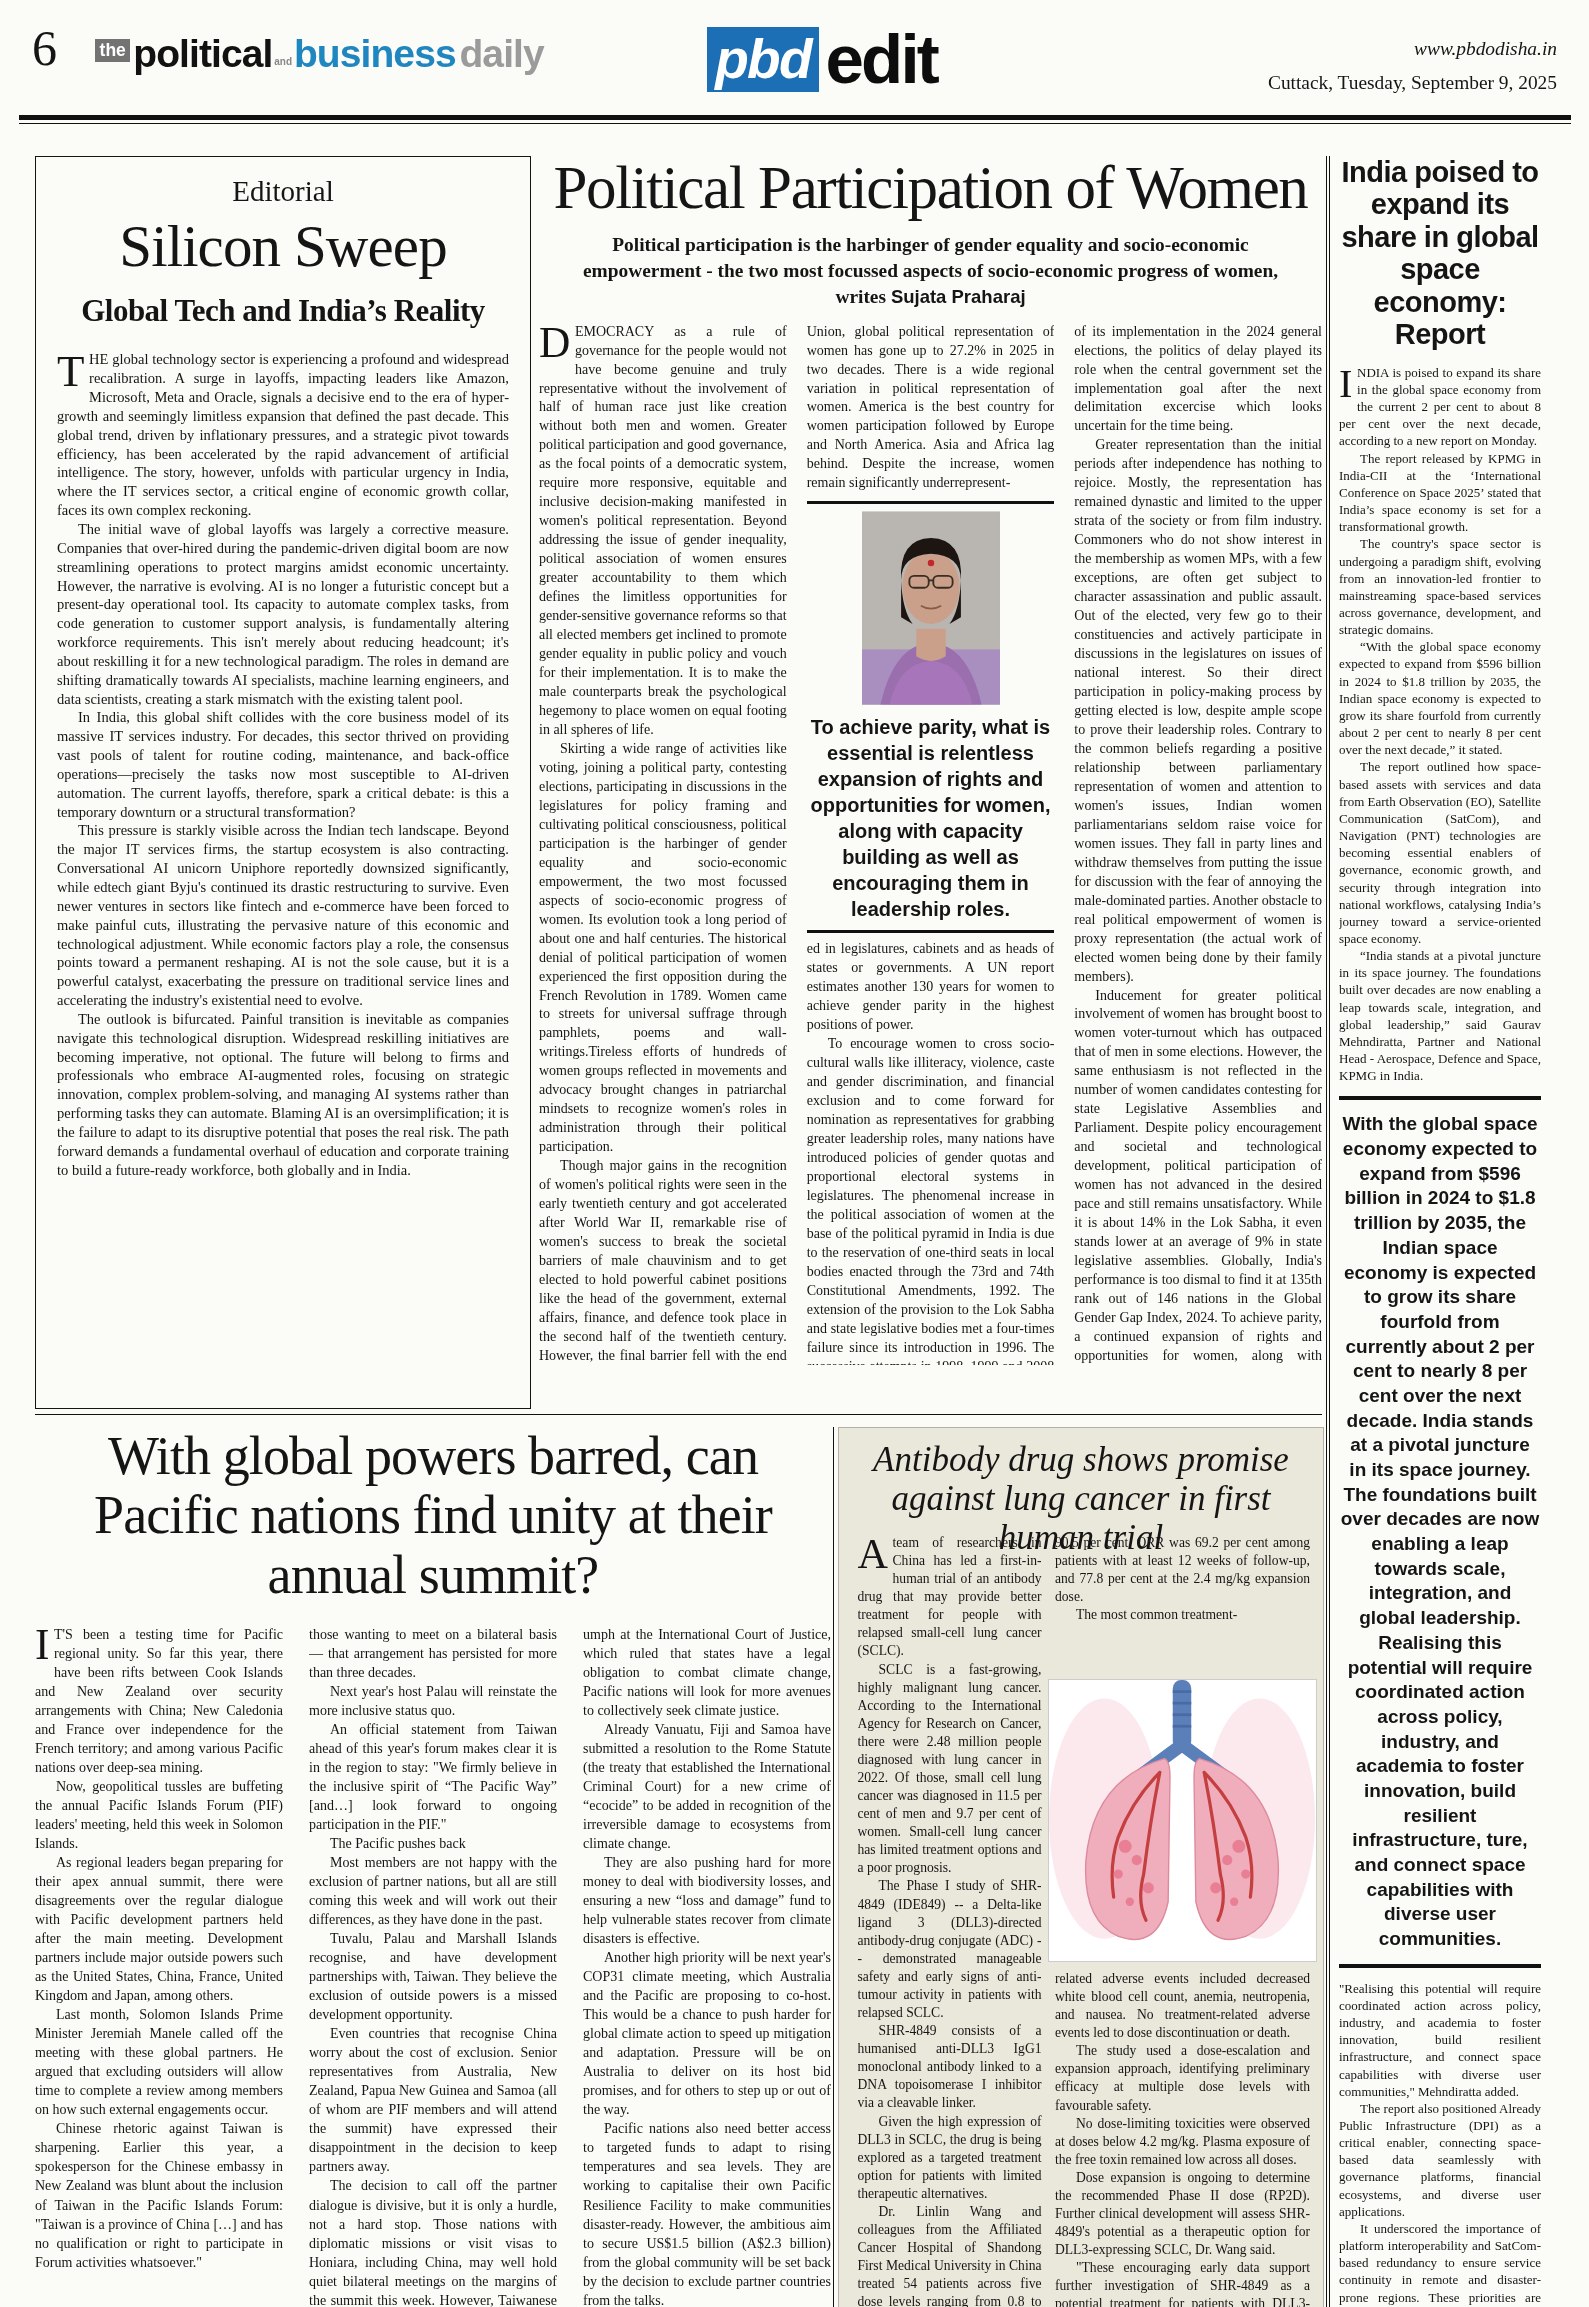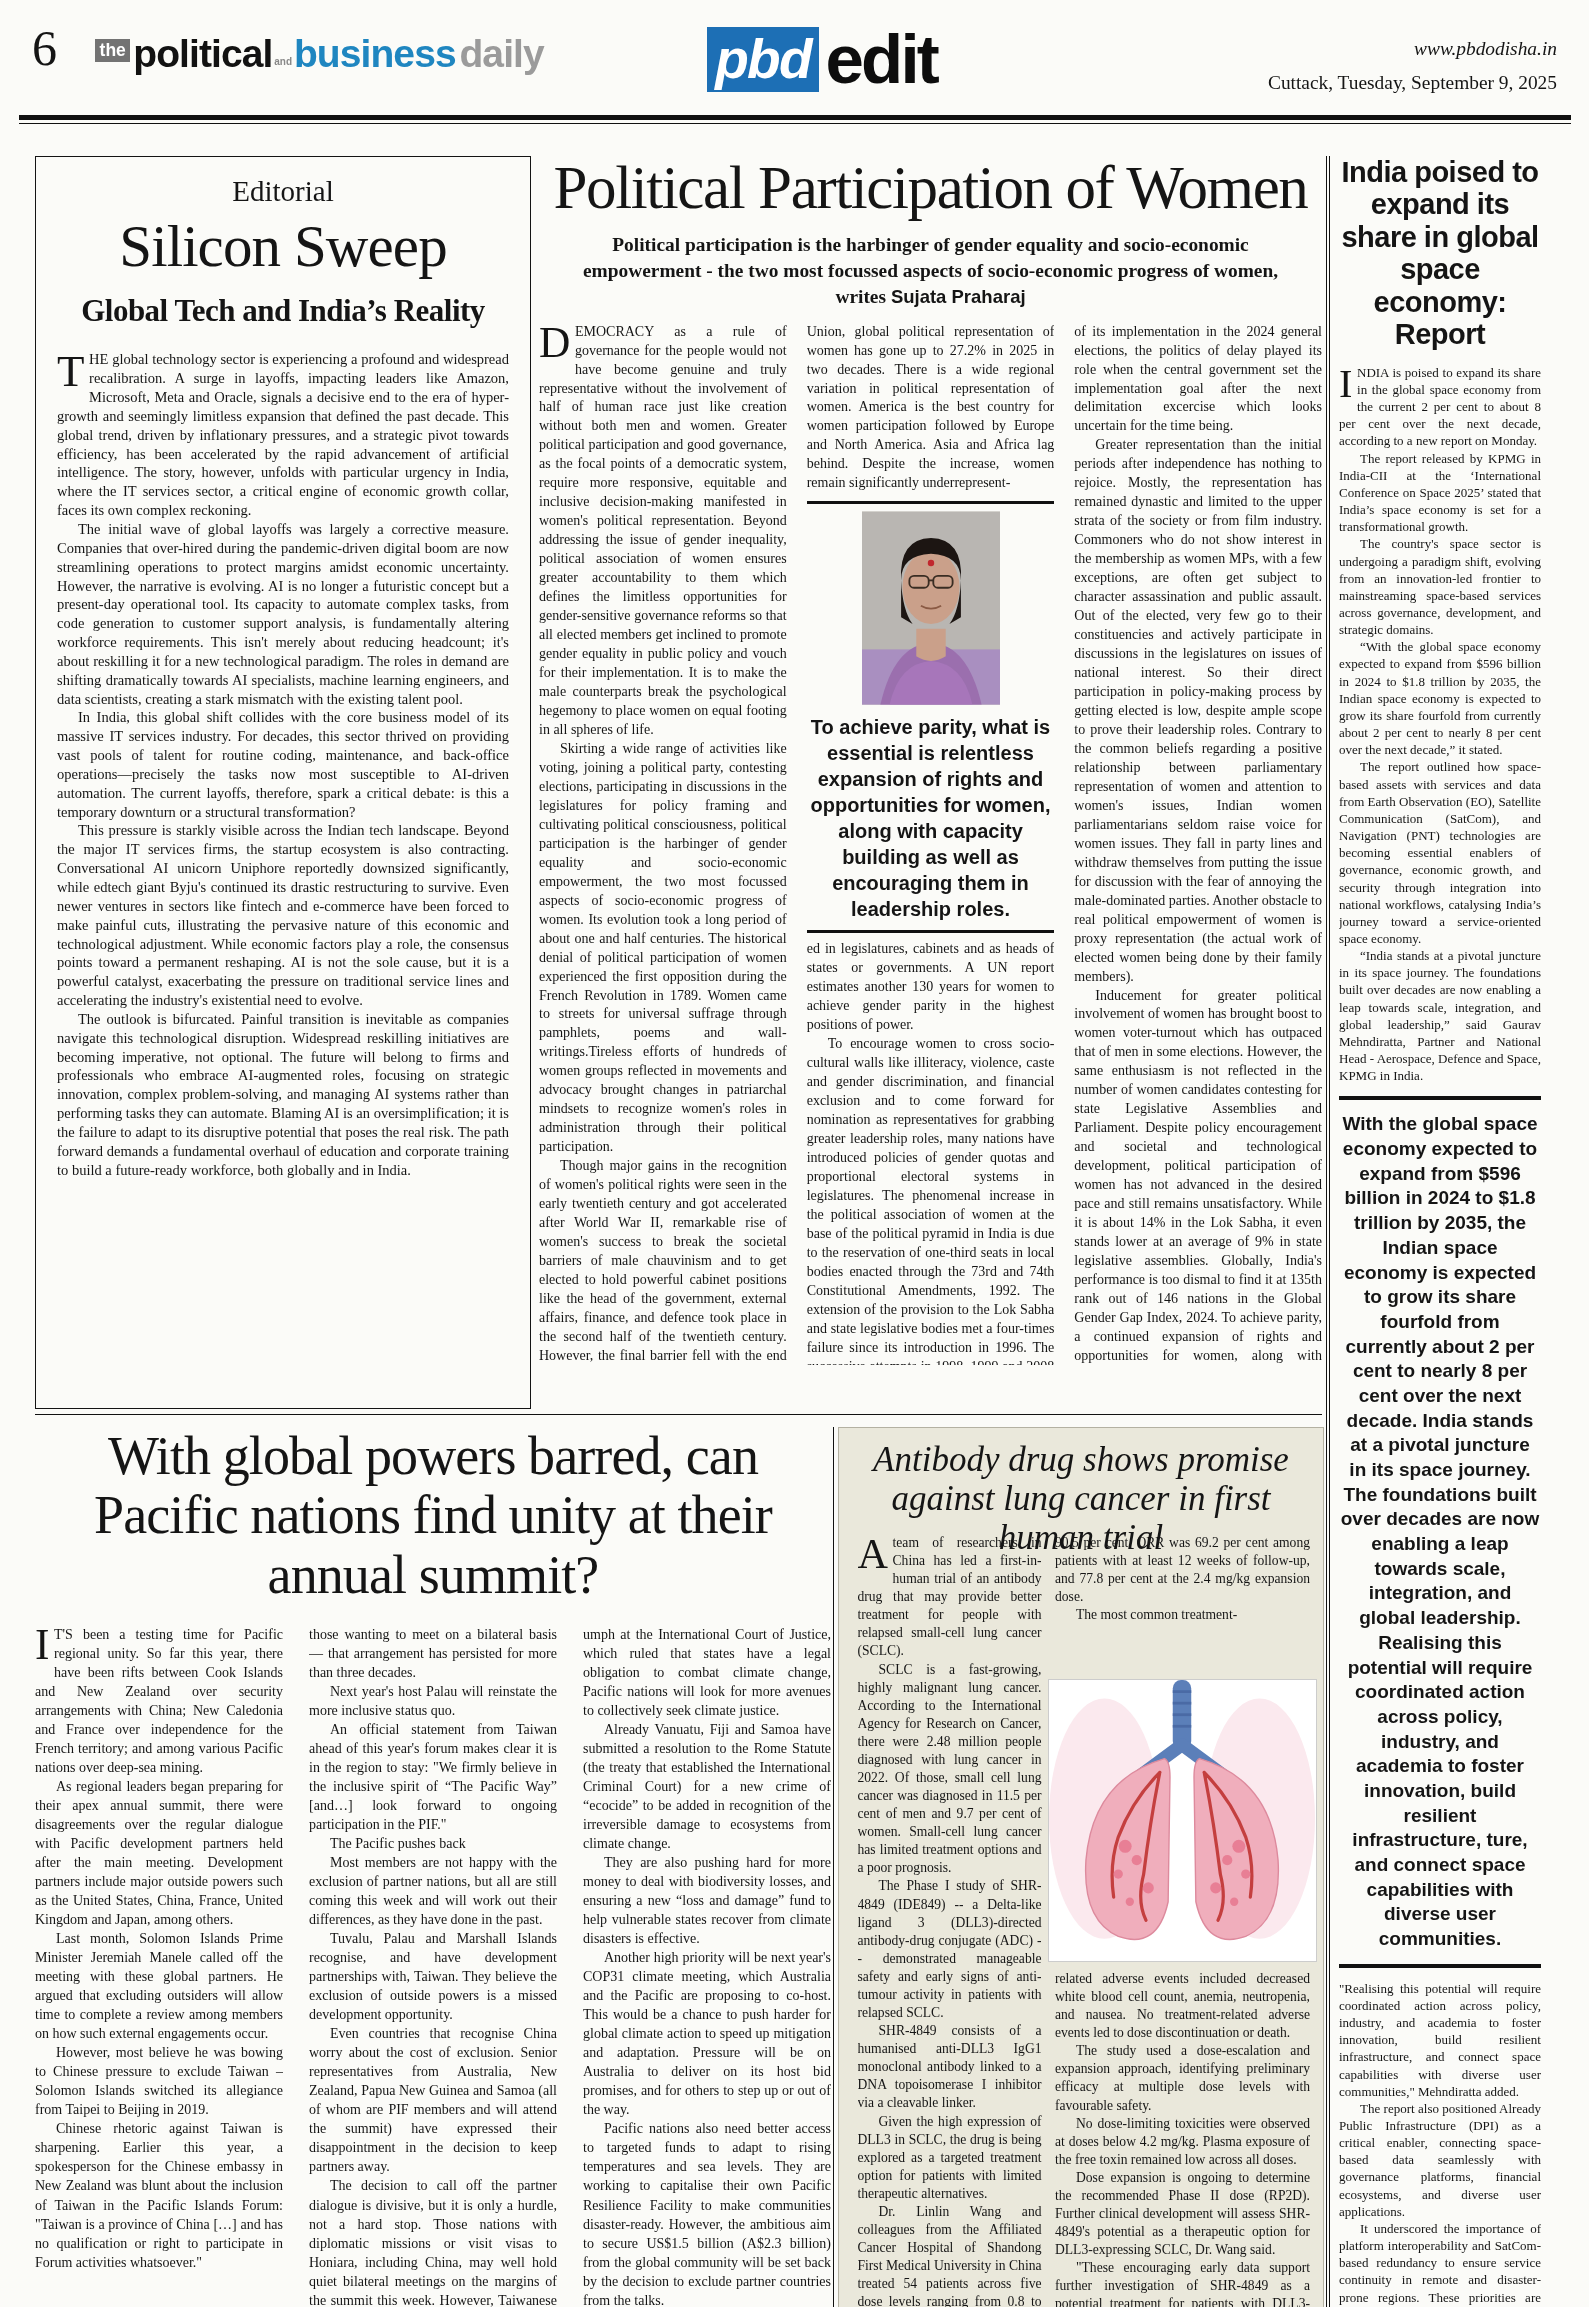--- a/index.html
+++ b/index.html
@@ -190,23 +190,23 @@
       </div>
   </div>
 
   <div class="hthin" style="left:35px;top:1414px;width:1287px;"></div>
 
   <div class="pacific">
     <h1 class="p-headline">With global powers barred, can Pacific nations find unity at their annual summit?</h1>
     <div class="p-cols">
       <div class="p-col jus dropcap paras-first-noindent">
           <p class="para">IT'S been a testing time for Pacific regional unity. So far this year, there have been rifts between Cook Islands and New Zealand over security arrangements with China; New Caledonia and France over independence for the French territory; and among various Pacific nations over deep-sea mining.</p>
+          <p class="para">Now, geopolitical tussles are buffeting the annual Pacific Islands Forum (PIF) leaders' meeting, held this week in Solomon Islands.</p>
           <p class="para">As regional leaders began preparing for their apex annual summit, there were disagreements over the regular dialogue with Pacific development partners held after the main meeting. Development partners include major outside powers such as the United States, China, France, United Kingdom and Japan, among others.</p>
           <p class="para">Last month, Solomon Islands Prime Minister Jeremiah Manele called off the meeting with these global partners. He argued that excluding outsiders will allow time to complete a review among members on how such external engagements occur.</p>
-          <p class="para">However, most believe he was bowing to Chinese pressure to exclude Taiwan – Solomon Islands switched its allegiance from Taipei to Beijing in 2019.</p>
           <p class="para">Chinese rhetoric against Taiwan is sharpening. Earlier this year, a spokesperson for the Chinese embassy in New Zealand was blunt about the inclusion of Taiwan in the Pacific Islands Forum: "Taiwan is a province of China […] and has no qualification or right to participate in Forum activities whatsoever."</p>
         </div>
       <div class="p-col jus paras-first-noindent">
           <p class="para">those wanting to meet on a bilateral basis — that arrangement has persisted for more than three decades.</p>
           <p class="para">Next year's host Palau will reinstate the more inclusive status quo.</p>
           <p class="para">An official statement from Taiwan ahead of this year's forum makes clear it is in the region to stay: "We firmly believe in the inclusive spirit of “The Pacific Way” [and…] look forward to ongoing participation in the PIF."</p>
           <p class="para">The Pacific pushes back</p>
           <p class="para">Most members are not happy with the exclusion of partner nations, but all are still coming this week and will work out their differences, as they have done in the past.</p>
           <p class="para">Tuvalu, Palau and Marshall Islands recognise, and have development partnerships with, Taiwan. They believe the exclusion of outside powers is a missed development opportunity.</p>
           <p class="para">Even countries that recognise China worry about the cost of exclusion. Senior representatives from Australia, New Zealand, Papua New Guinea and Samoa (all of whom are PIF members and will attend the summit) have expressed their disappointment in the decision to keep partners away.</p>

